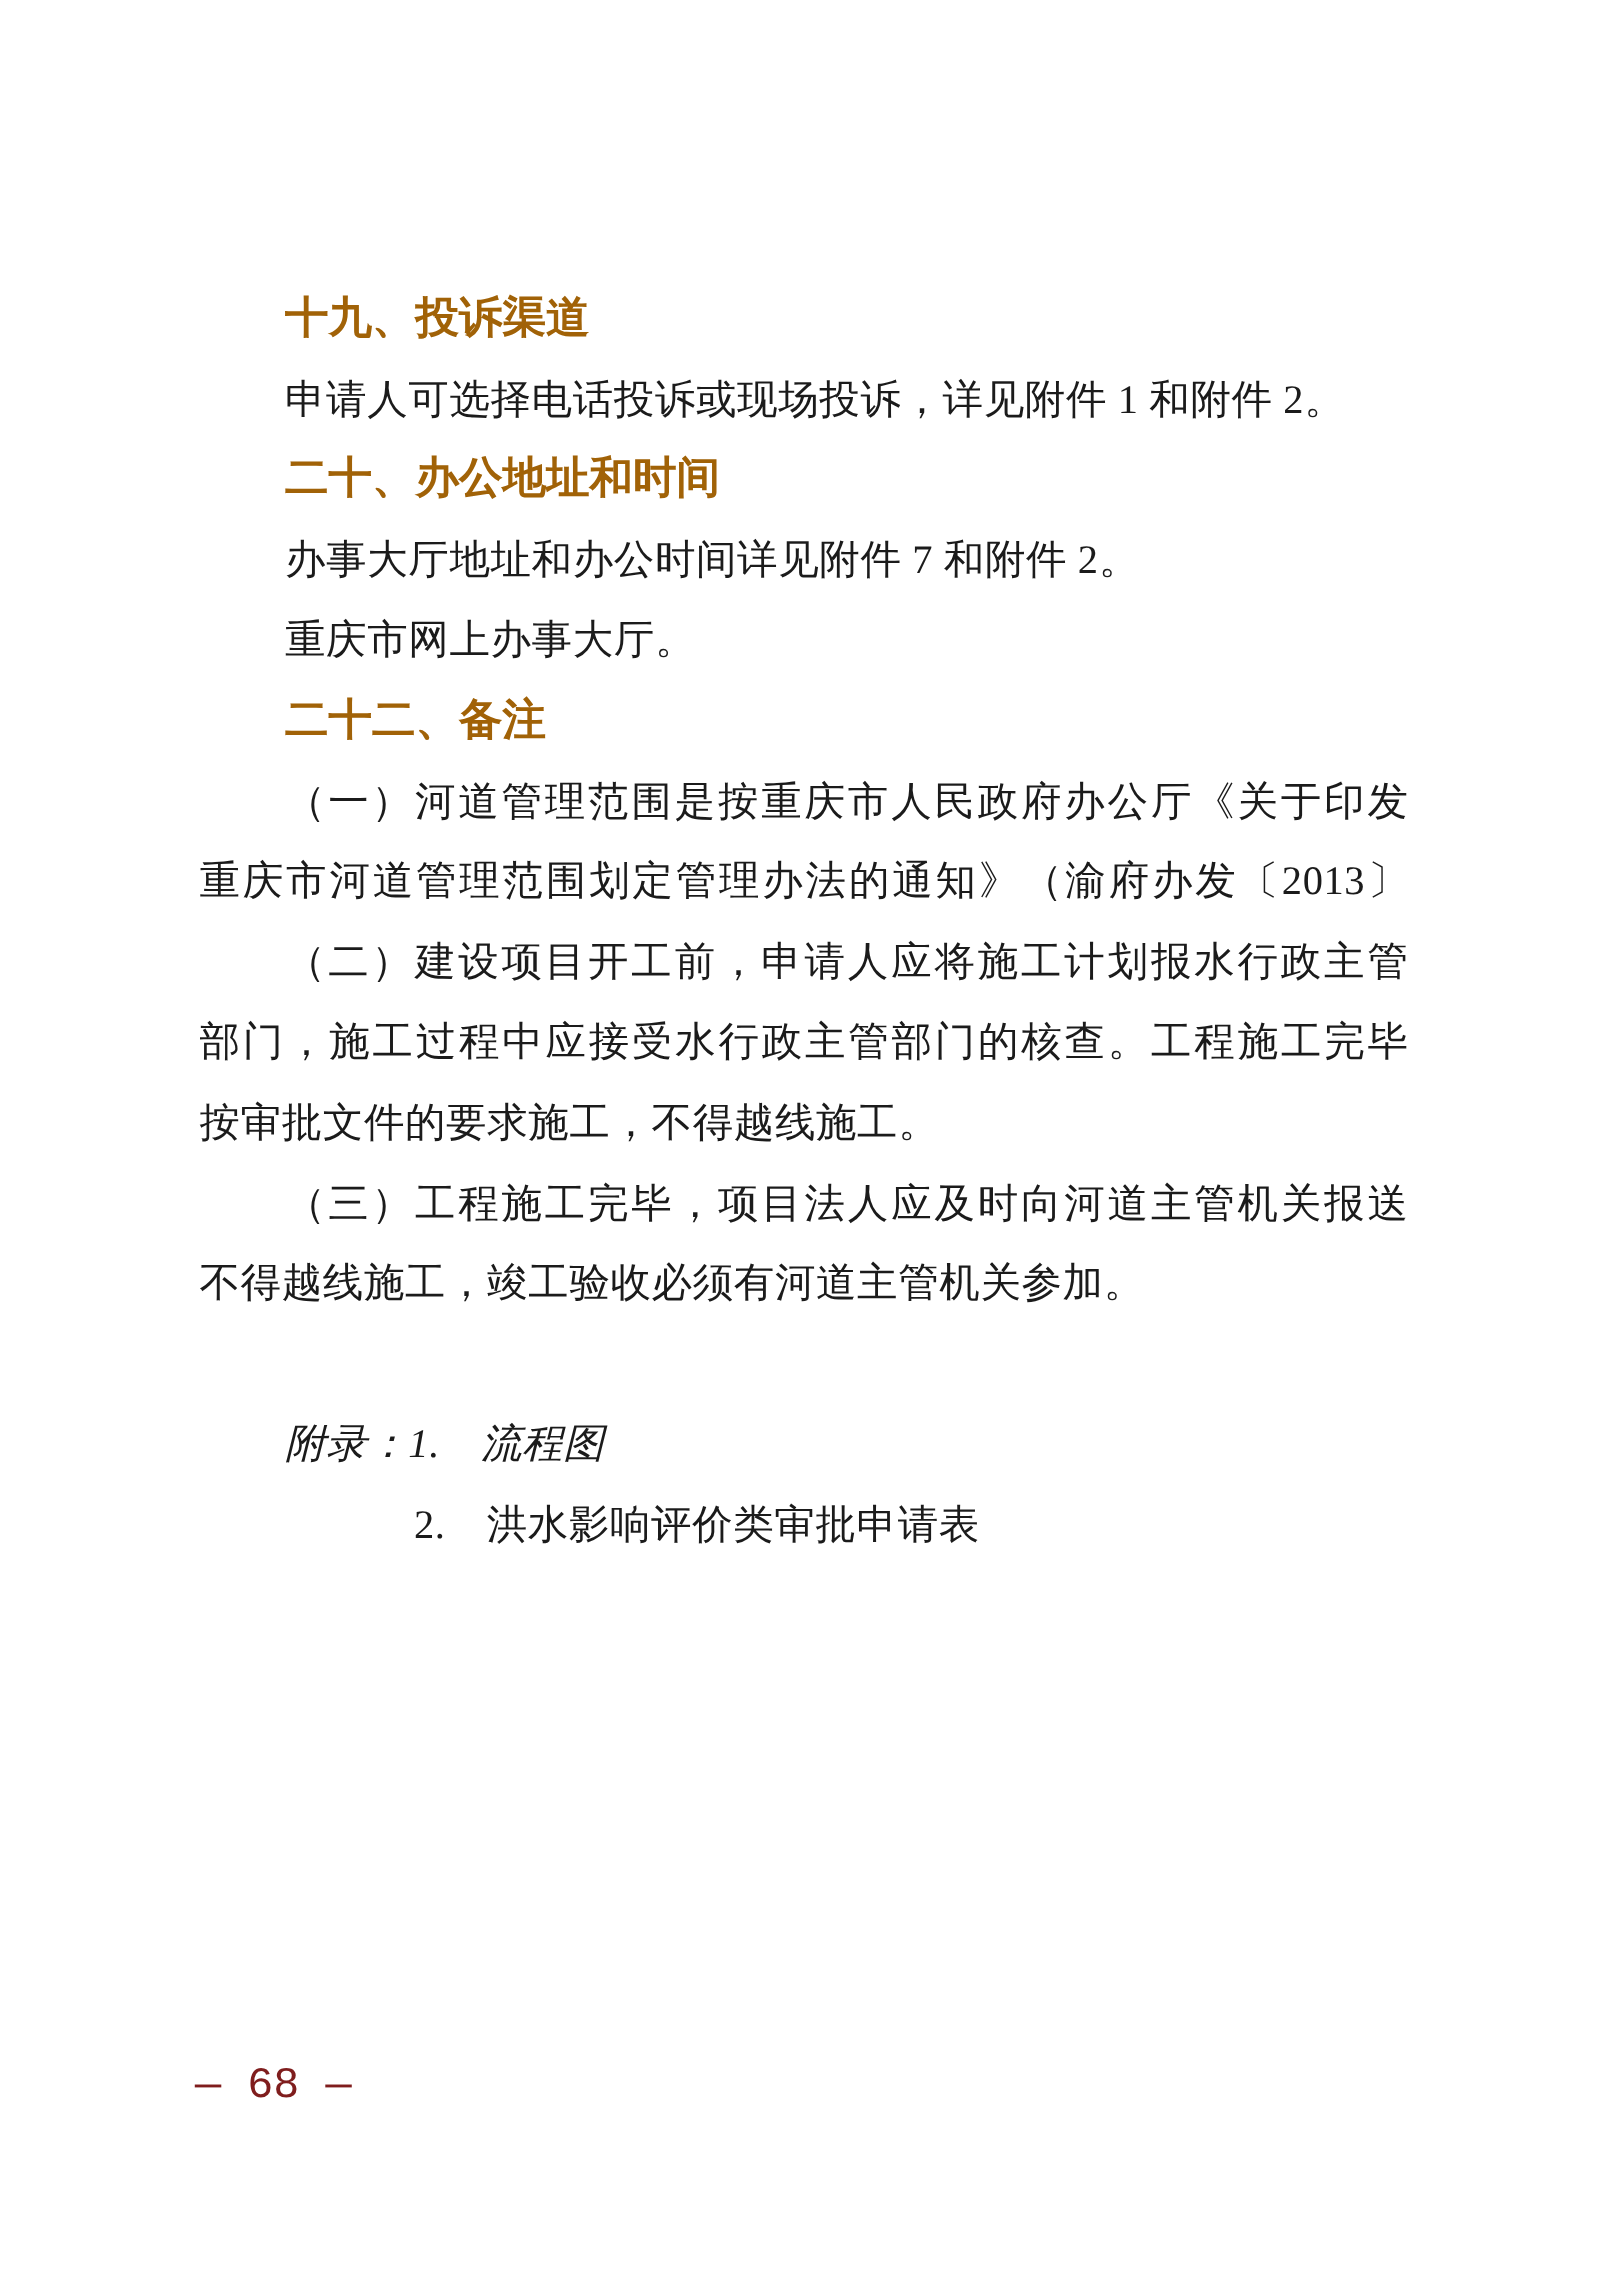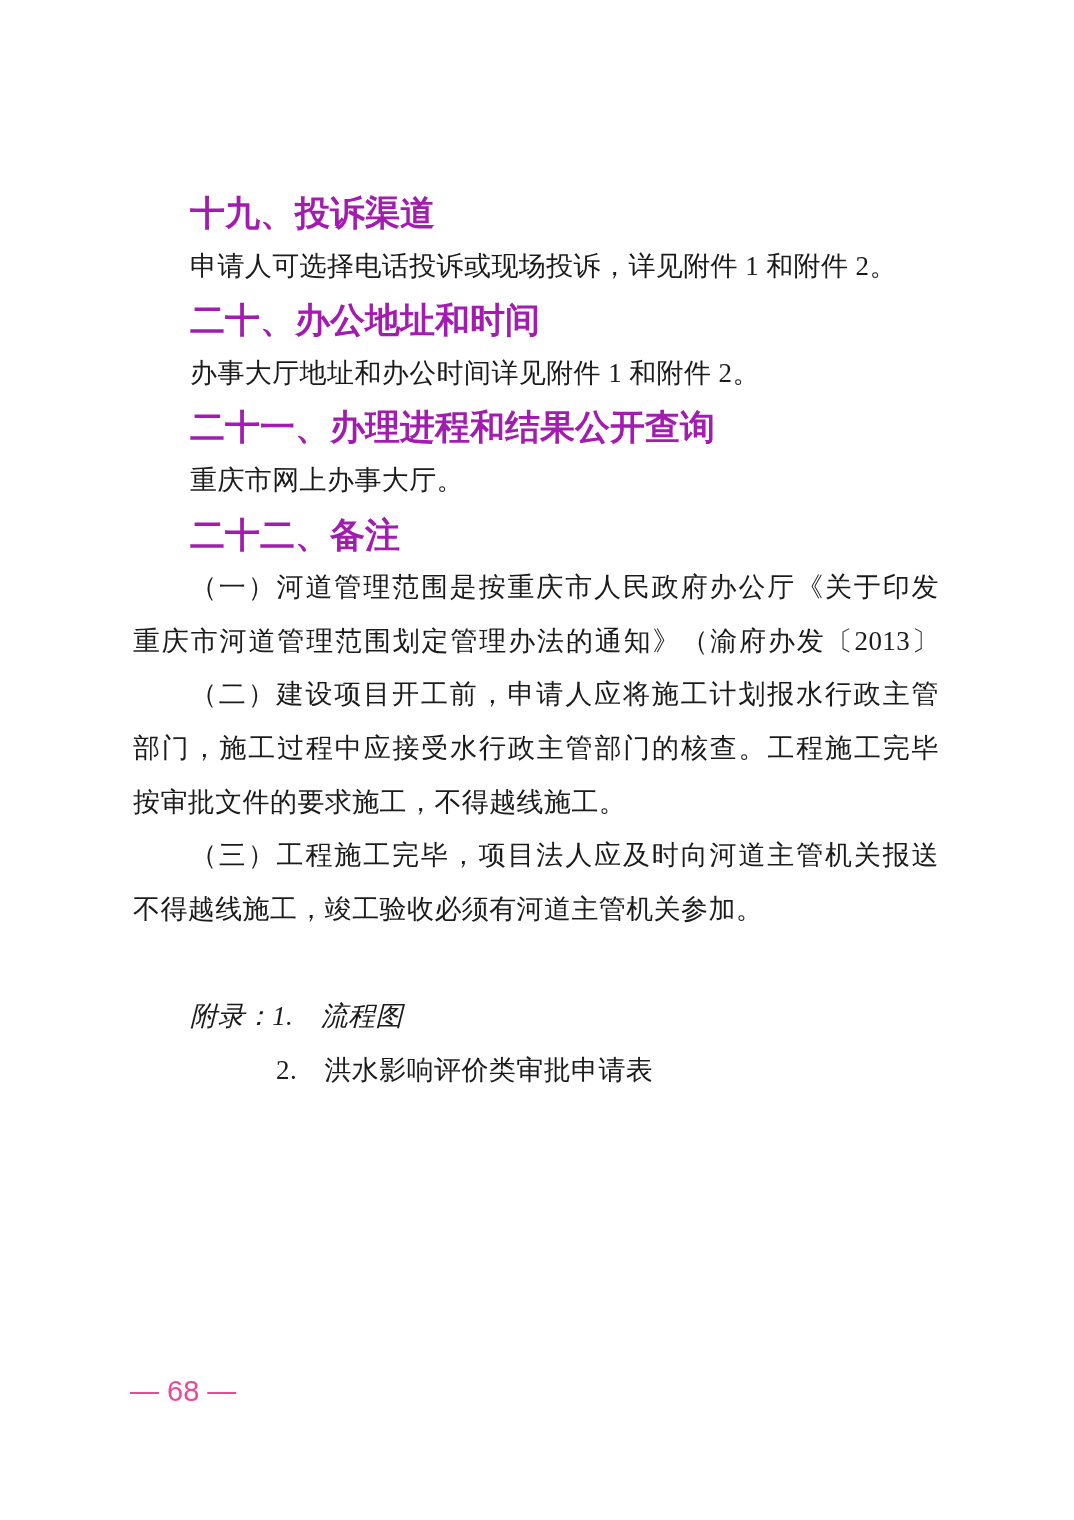--- a/index.html
+++ b/index.html
@@ -27,22 +27,22 @@
     width: 806px;
     color: #1b1b1b;
   }
   .line {
     height: 53.6px;
     line-height: 53.6px;
   }
   .h {
     font-family: "Liberation Sans", "DejaVu Sans", sans-serif;
     font-weight: 700;
-    font-size: 35px;
-    color: #a21caf;
+    font-size: 29px;
+    color: #a16207;
     padding-left: 57px;
   }
   .b {
     font-family: "Liberation Serif", "DejaVu Serif", serif;
     font-size: 27px;
     letter-spacing: 0.4px;
   }
   .indent {
     padding-left: 57px;
   }
@@ -59,38 +59,37 @@
   }
   .blank {
     
   }
   .footer {
     position: absolute;
     left: 130px;
     top: 1364px;
     height: 54px;
     line-height: 54px;
-    font-family: Liberation Sans, sans-serif;
+    font-family: Liberation Mono, monospace;
     font-size: 29px;
-    color: #ec4899;
+    color: #7f1d1d;
   }
 </style>
 </head>
 <body>
 
 <div class="page">
   <div class="content">
 
     <div class="line h">十九、投诉渠道</div>
     <div class="line b indent">申请人可选择电话投诉或现场投诉，详见附件 1 和附件 2。</div>
 
     <div class="line h">二十、办公地址和时间</div>
-    <div class="line b indent">办事大厅地址和办公时间详见附件 1 和附件 2。</div>
+    <div class="line b indent">办事大厅地址和办公时间详见附件 7 和附件 2。</div>
 
-    <div class="line h">二十一、办理进程和结果公开查询</div>
     <div class="line b indent">重庆市网上办事大厅。</div>
 
     <div class="line h">二十二、备注</div>
 
     <div class="line b indent just">（一）河道管理范围是按重庆市人民政府办公厅《关于印发</div>
     <div class="line b just">重庆市河道管理范围划定管理办法的通知》（渝府办发〔2013〕</div>
 
     <div class="line b indent just">（二）建设项目开工前，申请人应将施工计划报水行政主管</div>
     <div class="line b just">部门，施工过程中应接受水行政主管部门的核查。工程施工完毕</div>
     <div class="line b">按审批文件的要求施工，不得越线施工。</div>

